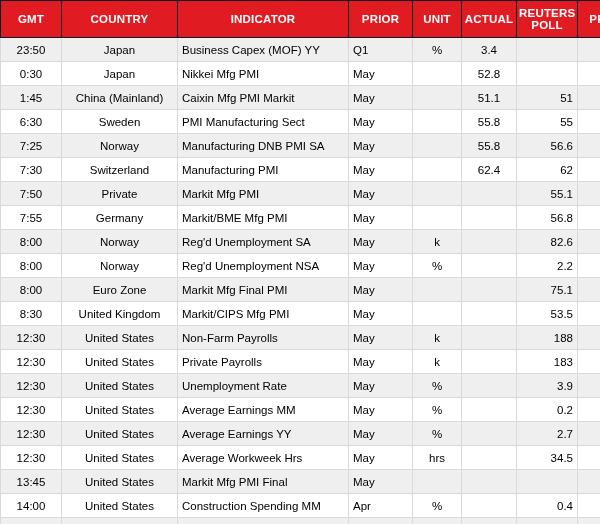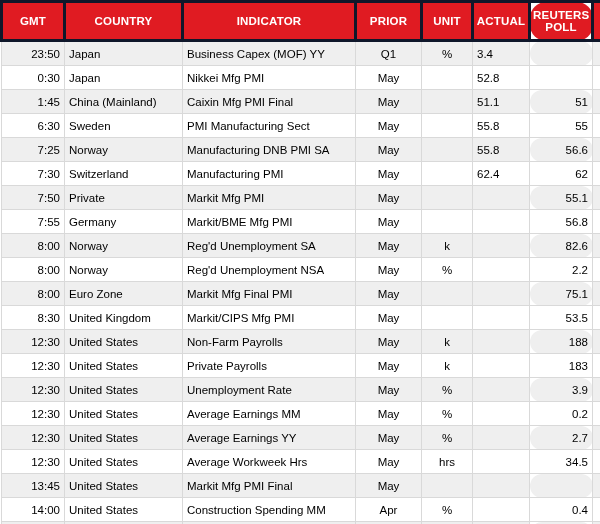--- a/index.html
+++ b/index.html
@@ -25,48 +25,48 @@
     table-layout: fixed;
   }
   table.cal th {
     background: #e01b22;
     color: #ffffff;
     font-weight: bold;
     font-size: 11.5px;
     letter-spacing: 0.2px;
     text-align: center;
     vertical-align: middle;
-    border: 3px solid #0f172a;
+    border: 1px solid #0f172a;
     padding: 3px 2px;
     height: 30px;
     line-height: 12px;
   }
   table.cal td {
     border: 1px solid #d9d9d9;
     font-size: 11.5px;
     color: #000000;
     height: 21px;
     padding: 1px 4px;
     vertical-align: middle;
     white-space: nowrap;
     overflow: hidden;
   }
   tr.shaded td {
     background: #efefef;
   }
   tr.plain td {
     background: #ffffff;
   }
-  .c-gmt    { width: 56px;  text-align: right; }
-  .c-country{ width: 111px; }
+  .c-gmt    { width: 56px;  text-align: center; }
+  .c-country{ width: 111px; text-align: center; }
   .c-ind    { width: 166px; text-align: left; padding-left: 6px; }
-  .c-period { width: 59px;  text-align: center; padding-left: 6px; }
+  .c-period { width: 59px;  text-align: left; padding-left: 6px; }
   .c-unit   { width: 44px;  text-align: center; }
-  .c-actual { width: 50px;  text-align: left; padding-right: 6px; }
-  .c-poll   { width: 56px;  text-align: right; padding-right: 6px; border-radius: 16px; }
+  .c-actual { width: 50px;  text-align: center; padding-right: 6px; }
+  .c-poll   { width: 56px;  text-align: right; padding-right: 6px; }
   .c-prior  { width: 56px;  text-align: right; padding-right: 6px; }
 
   th.c-gmt, th.c-country, th.c-ind, th.c-period, th.c-unit,
   th.c-actual, th.c-poll, th.c-prior { text-align: center; padding-left: 2px; padding-right: 2px; }
 
   .hdr-two-line { line-height: 12px; }
 </style>
 </head>
 <body>
 
@@ -101,21 +101,21 @@
           <td class="c-ind">Nikkei Mfg PMI</td>
           <td class="c-period">May</td>
           <td class="c-unit"></td>
           <td class="c-actual">52.8</td>
           <td class="c-poll"></td>
           <td class="c-prior">52.5</td>
         </tr>
         <tr class="shaded">
           <td class="c-gmt">1:45</td>
           <td class="c-country">China (Mainland)</td>
-          <td class="c-ind">Caixin Mfg PMI Final</td>
+          <td class="c-ind">Caixin Mfg PMI Markit</td>
           <td class="c-period">May</td>
           <td class="c-unit"></td>
           <td class="c-actual">51.1</td>
           <td class="c-poll">51</td>
           <td class="c-prior">51.1</td>
         </tr>
         <tr class="plain">
           <td class="c-gmt">6:30</td>
           <td class="c-country">Sweden</td>
           <td class="c-ind">PMI Manufacturing Sect</td>

